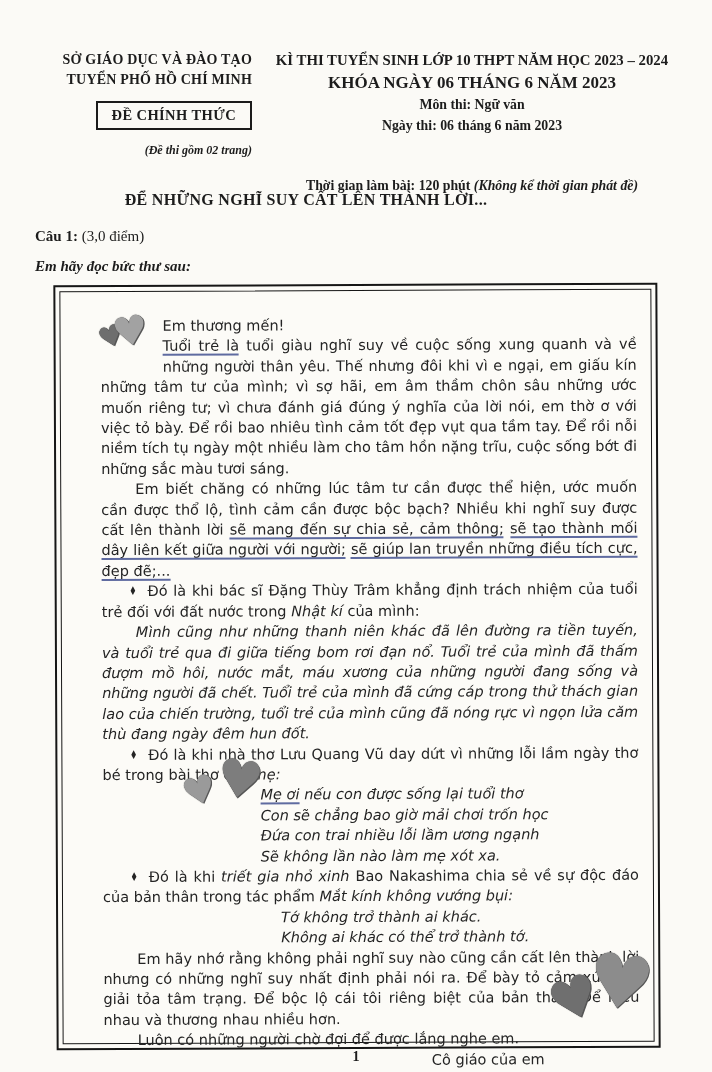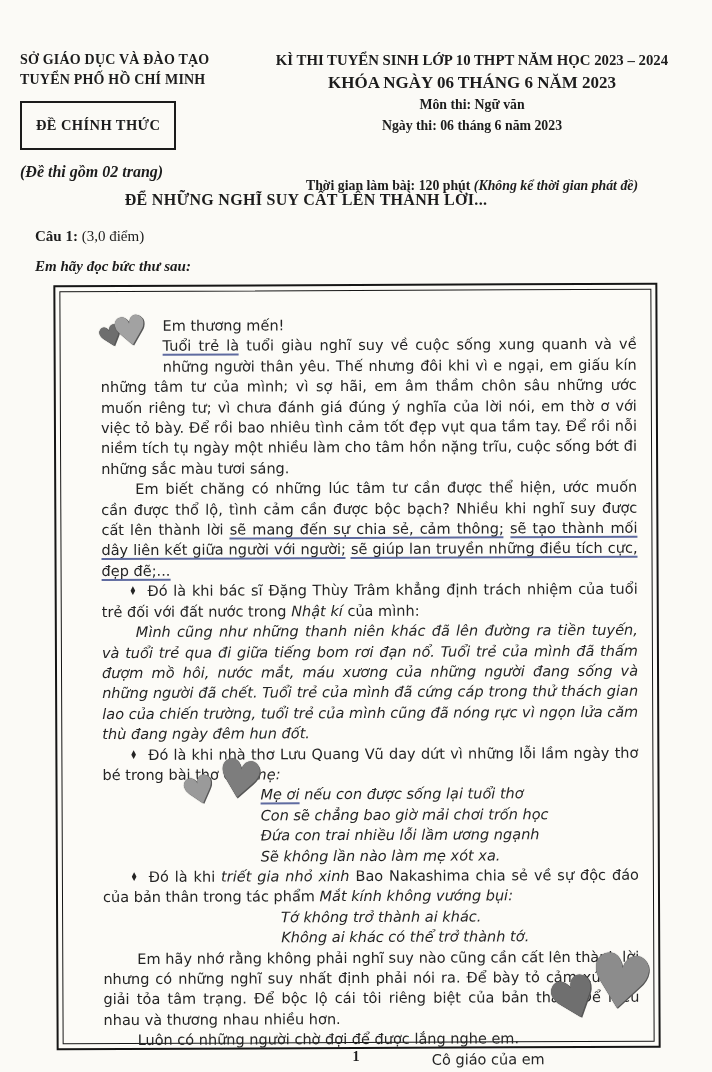--- a/index.html
+++ b/index.html
@@ -2,24 +2,24 @@
 <html><head>
 <meta charset="utf-8">
 <style>
   html,body{margin:0;padding:0;}
   body{
     width:712px;height:1072px;position:relative;
     background:#fbfaf6;color:#1c1c1c;
     font-family:"Liberation Serif", serif;
     overflow:hidden;
   }
-  .hdr-left{position:absolute;left:20px;top:50px;width:232px;text-align:left;}
+  .hdr-left{position:absolute;left:20px;top:50px;width:232px;text-align:right;}
   .dept-line{font-weight:bold;font-size:14px;line-height:20px;letter-spacing:.2px;}
-  .exam-box{display:inline-block;border:2px solid #1b1b1b;padding:14px 14px;font-weight:bold;font-size:14.5px;margin-top:11px;letter-spacing:.4px;}
-  .pages-note{font-weight:bold;font-style:italic;font-size:16px;margin-top:13px;}
+  .exam-box{display:inline-block;border:2px solid #1b1b1b;padding:4px 14px;font-weight:bold;font-size:14.5px;margin-top:11px;letter-spacing:.4px;}
+  .pages-note{font-weight:bold;font-style:italic;font-size:12px;margin-top:13px;}
   .hdr-right{position:absolute;left:246px;top:50px;width:452px;text-align:center;font-weight:bold;}
   .hr1{font-size:14.8px;line-height:21px;}
   .hr2{font-size:17px;line-height:21px;margin-top:1px;}
   .hr3{font-size:13.8px;line-height:21px;margin-top:1px;}
   .hr4{font-size:13.8px;line-height:21px;}
   .hr5{font-size:13.8px;line-height:22px;margin-top:39px;}
   .hr5 .it{font-style:italic;}
   .doc-title{position:absolute;left:0;top:191px;width:612px;text-align:center;font-weight:bold;font-size:16px;letter-spacing:.3px;}
   .q-line{position:absolute;left:35px;top:228px;font-size:15px;}
   .q-label{font-weight:bold;}

